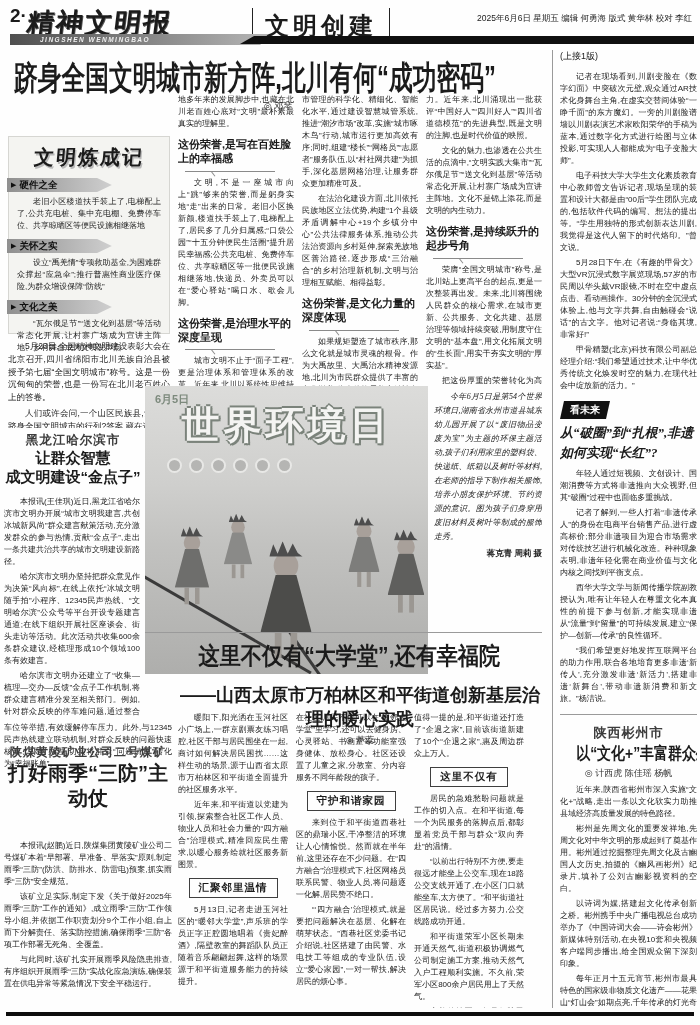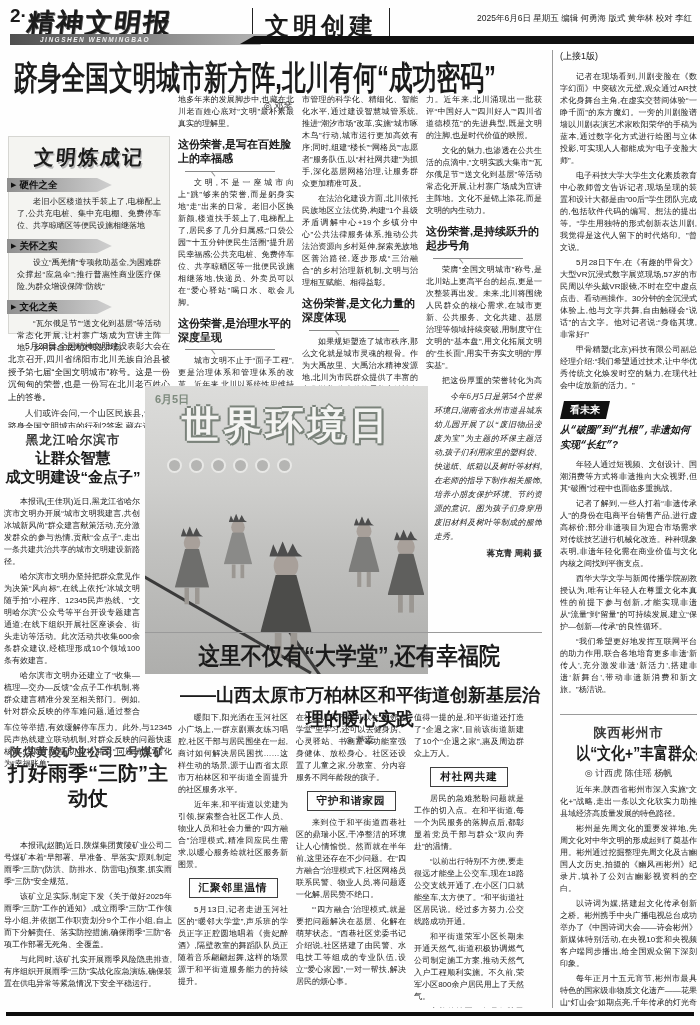--- a/index.html
+++ b/index.html
@@ -51,21 +51,21 @@
   .k-head{width:22px;height:24px;border-radius:50%;background:#a8a09a;margin:0 auto;position:relative}
   .k-crown{position:absolute;left:-4px;top:-10px;width:30px;height:14px;background:#4d4d4d;
            clip-path:polygon(0 100%,12% 20%,25% 80%,40% 0,55% 80%,70% 15%,85% 75%,100% 100%)}
   .k-dress{width:46px;height:52px;margin:-4px auto 0;clip-path:polygon(30% 0,70% 0,100% 100%,0 100%)}
   .k-legs{display:flex;justify-content:center;gap:8px}
   .k-legs i{width:6px;height:22px;background:#9b9792}
   
   .contlbl{font-size:9px;margin:0 0 8px}
   .tag{display:inline-block;background:#111;color:#fff;font-weight:800;font-size:10px;padding:2px 10px;
        clip-path:polygon(8% 0,100% 0,92% 100%,0 100%);margin-right:4px}
-  .tagline{font-family:Liberation Mono, monospace;font-style:italic;font-weight:700;font-size:10px;line-height:1.5;margin:4px 0 6px}
+  .tagline{font-family:Liberation Serif, serif;font-style:italic;font-weight:700;font-size:13px;line-height:1.5;margin:4px 0 6px}
   .cap{font-family:"Liberation Serif","DejaVu Serif",serif;font-style:italic;font-size:8px;line-height:1.75;text-align:justify;text-indent:2em;margin:0}
   .credit{font-family:"Liberation Serif","DejaVu Serif",serif;font-size:8.5px;font-weight:700;text-align:right;margin-top:4px}
   .rule{background:#9a9a9a}
   .nowrapC{display:flex;justify-content:flex-start}
 </style>
 </head>
 <body>
 
 <div class="page">
 
@@ -239,21 +239,21 @@
     <p class="bt">5月13日,记者走进玉河社区的“暖邻大学堂”,声乐班的学员正字正腔圆地唱着《贵妃醉酒》,隔壁教室的舞蹈队队员正随着音乐翩翩起舞,这样的场景源于和平街道服务能力的持续提升。</p>
   </div>
   <div class="abs col" style="left:296px;top:712px;width:110px;height:296px">
     <p class="bt" style="text-indent:0">在社区,居民不仅可以在“暖邻大学堂”里学习,还可以去健身房、心灵驿站、书画室等功能室强身健体、放松身心。社区还设置了儿童之家,分教室、分内容服务不同年龄段的孩子。</p>
     <div class="bh">守护和谐家园</div>
     <p class="bt">来到位于和平街道西巷社区的鼎瑞小区,干净整洁的环境让人心情愉悦。然而就在半年前,这里还存在不少问题。在“四方融合”治理模式下,社区网格员联系民警、物业人员,将问题逐一化解,居民赞不绝口。</p>
     <p class="bt">“‘四方融合’治理模式,就是要把问题解决在基层、化解在萌芽状态。”西巷社区党委书记介绍说,社区搭建了由民警、水电技工等组成的专业队伍,设立“爱心家园”,一对一帮扶,解决居民的烦心事。</p>
   </div>
   <div class="abs col" style="left:414px;top:712px;width:110px;height:296px">
     <p class="bt" style="text-indent:0">值得一提的是,和平街道还打造了“企退之家”,目前该街道新建了10个“企退之家”,惠及周边群众上万人。</p>
-    <div class="bh">村社网共建</div>
+    <div class="bh">这里不仅有</div>
     <p class="bt">居民的急难愁盼问题就是工作的切入点。在和平街道,每一个为民服务的落脚点后,都彰显着党员干部与群众“双向奔赴”的温情。</p>
     <p class="bt">“以前出行特别不方便,要走很远才能坐上公交车,现在18路公交支线开通了,在小区门口就能坐车,太方便了。”和平街道社区居民说。经过多方努力,公交线路成功开通。</p>
     <p class="bt">和平街道荣军小区长期未开通天然气,街道积极协调燃气公司制定施工方案,推动天然气入户工程顺利实施。不久前,荣军小区800余户居民用上了天然气。</p>
     <p class="bt">完善的社区服务是保障民生的基础。和平街道通过全面提升社区服务水平,努力为居民创造更优质、更便捷的生活环境。</p>
   </div>
 
   <div class="abs rule" style="left:552px;top:50px;width:1px;height:958px"></div>
   <div class="abs col" style="left:560px;top:50px;width:137px;height:658px">
     <div class="contlbl">(上接1版)</div>
     <p class="bt">记者在现场看到,川剧变脸在《数字幻面》中突破次元壁,观众通过AR技术化身舞台主角,在虚实交替间体验“一睁千面”的东方魔幻。一旁的川剧脸谱墙以川剧表演艺术家欧阳荣华的手稿为蓝本,通过数字化方式进行绘图与立体投影,可实现人人都能成为“电子变脸大师”。</p>

